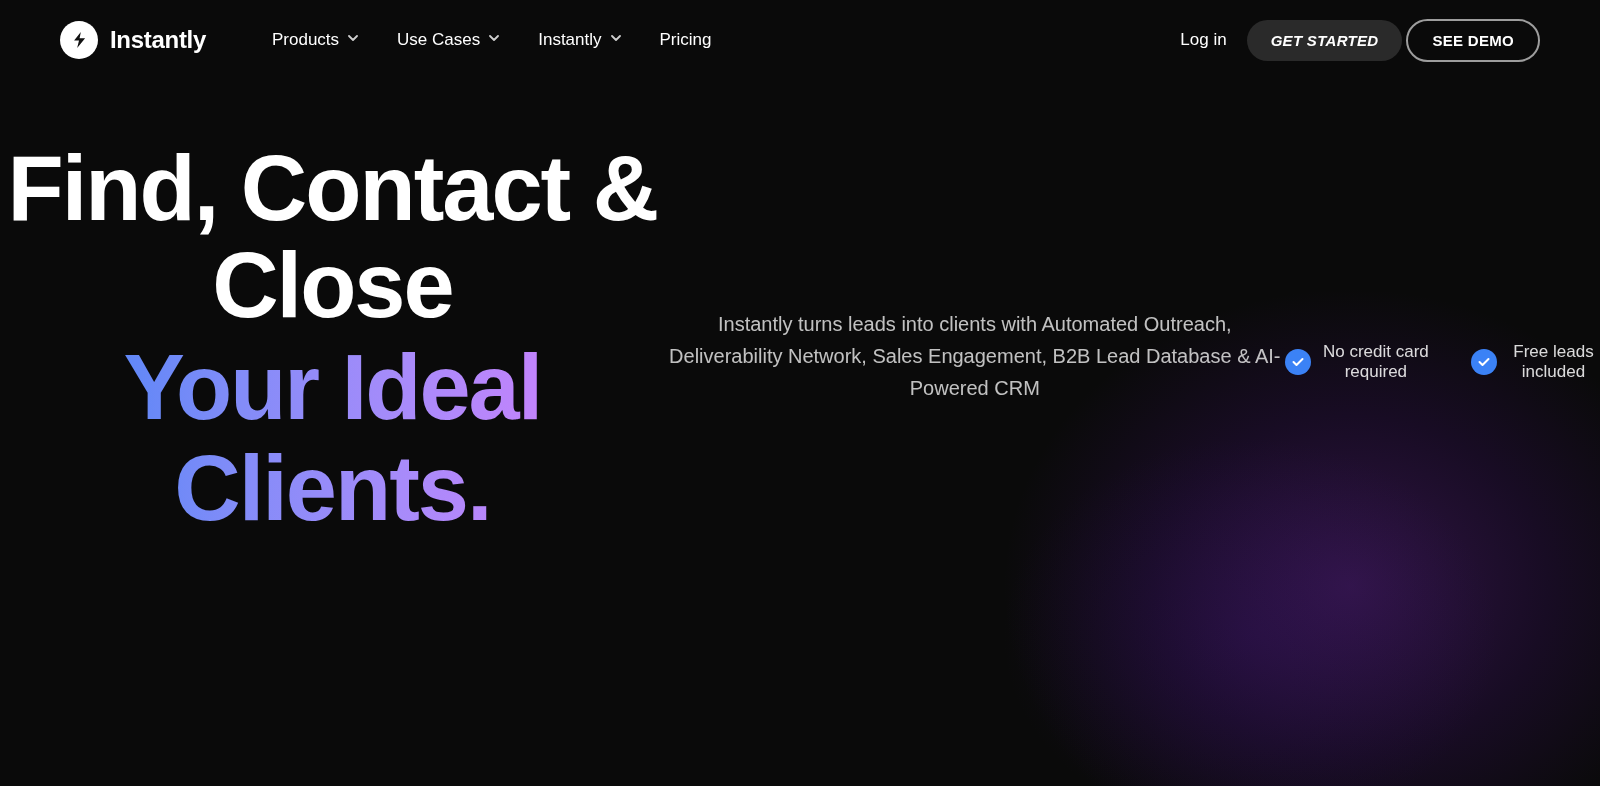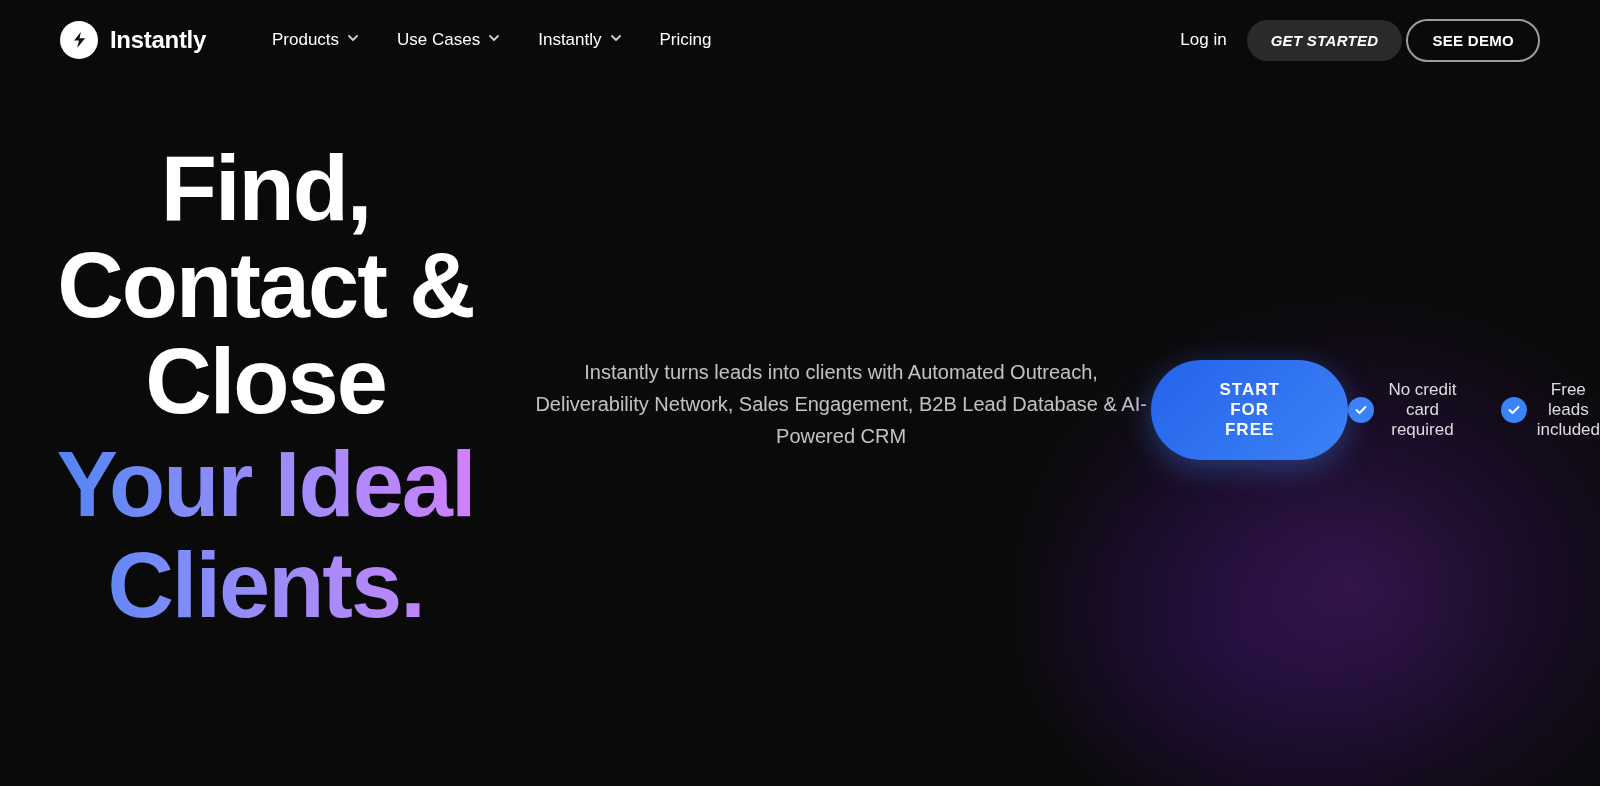--- a/index.html
+++ b/index.html
@@ -294,21 +294,20 @@
 </nav>
 
 <section class="hero">
   <h1>
     <div class="hero-title-white">Find, Contact &amp; Close</div>
     <div class="hero-title-gradient">Your Ideal Clients.</div>
   </h1>
 
   <p class="hero-subtitle">Instantly turns leads into clients with Automated Outreach, Deliverability Network, Sales Engagement, B2B Lead Database &amp; AI-Powered CRM</p>
 
-  <button class="start-btn">START FOR FREE</button>
 
   <div class="trust-badges">
     <div class="trust-item">
       <div class="check-icon">
         <svg viewBox="0 0 14 14" fill="none">
           <path d="M2.5 7l3 3 6-6" stroke="white" stroke-width="2" stroke-linecap="round" stroke-linejoin="round"></path>
         </svg>
       </div>
       <span>No credit card required</span>
     </div>

